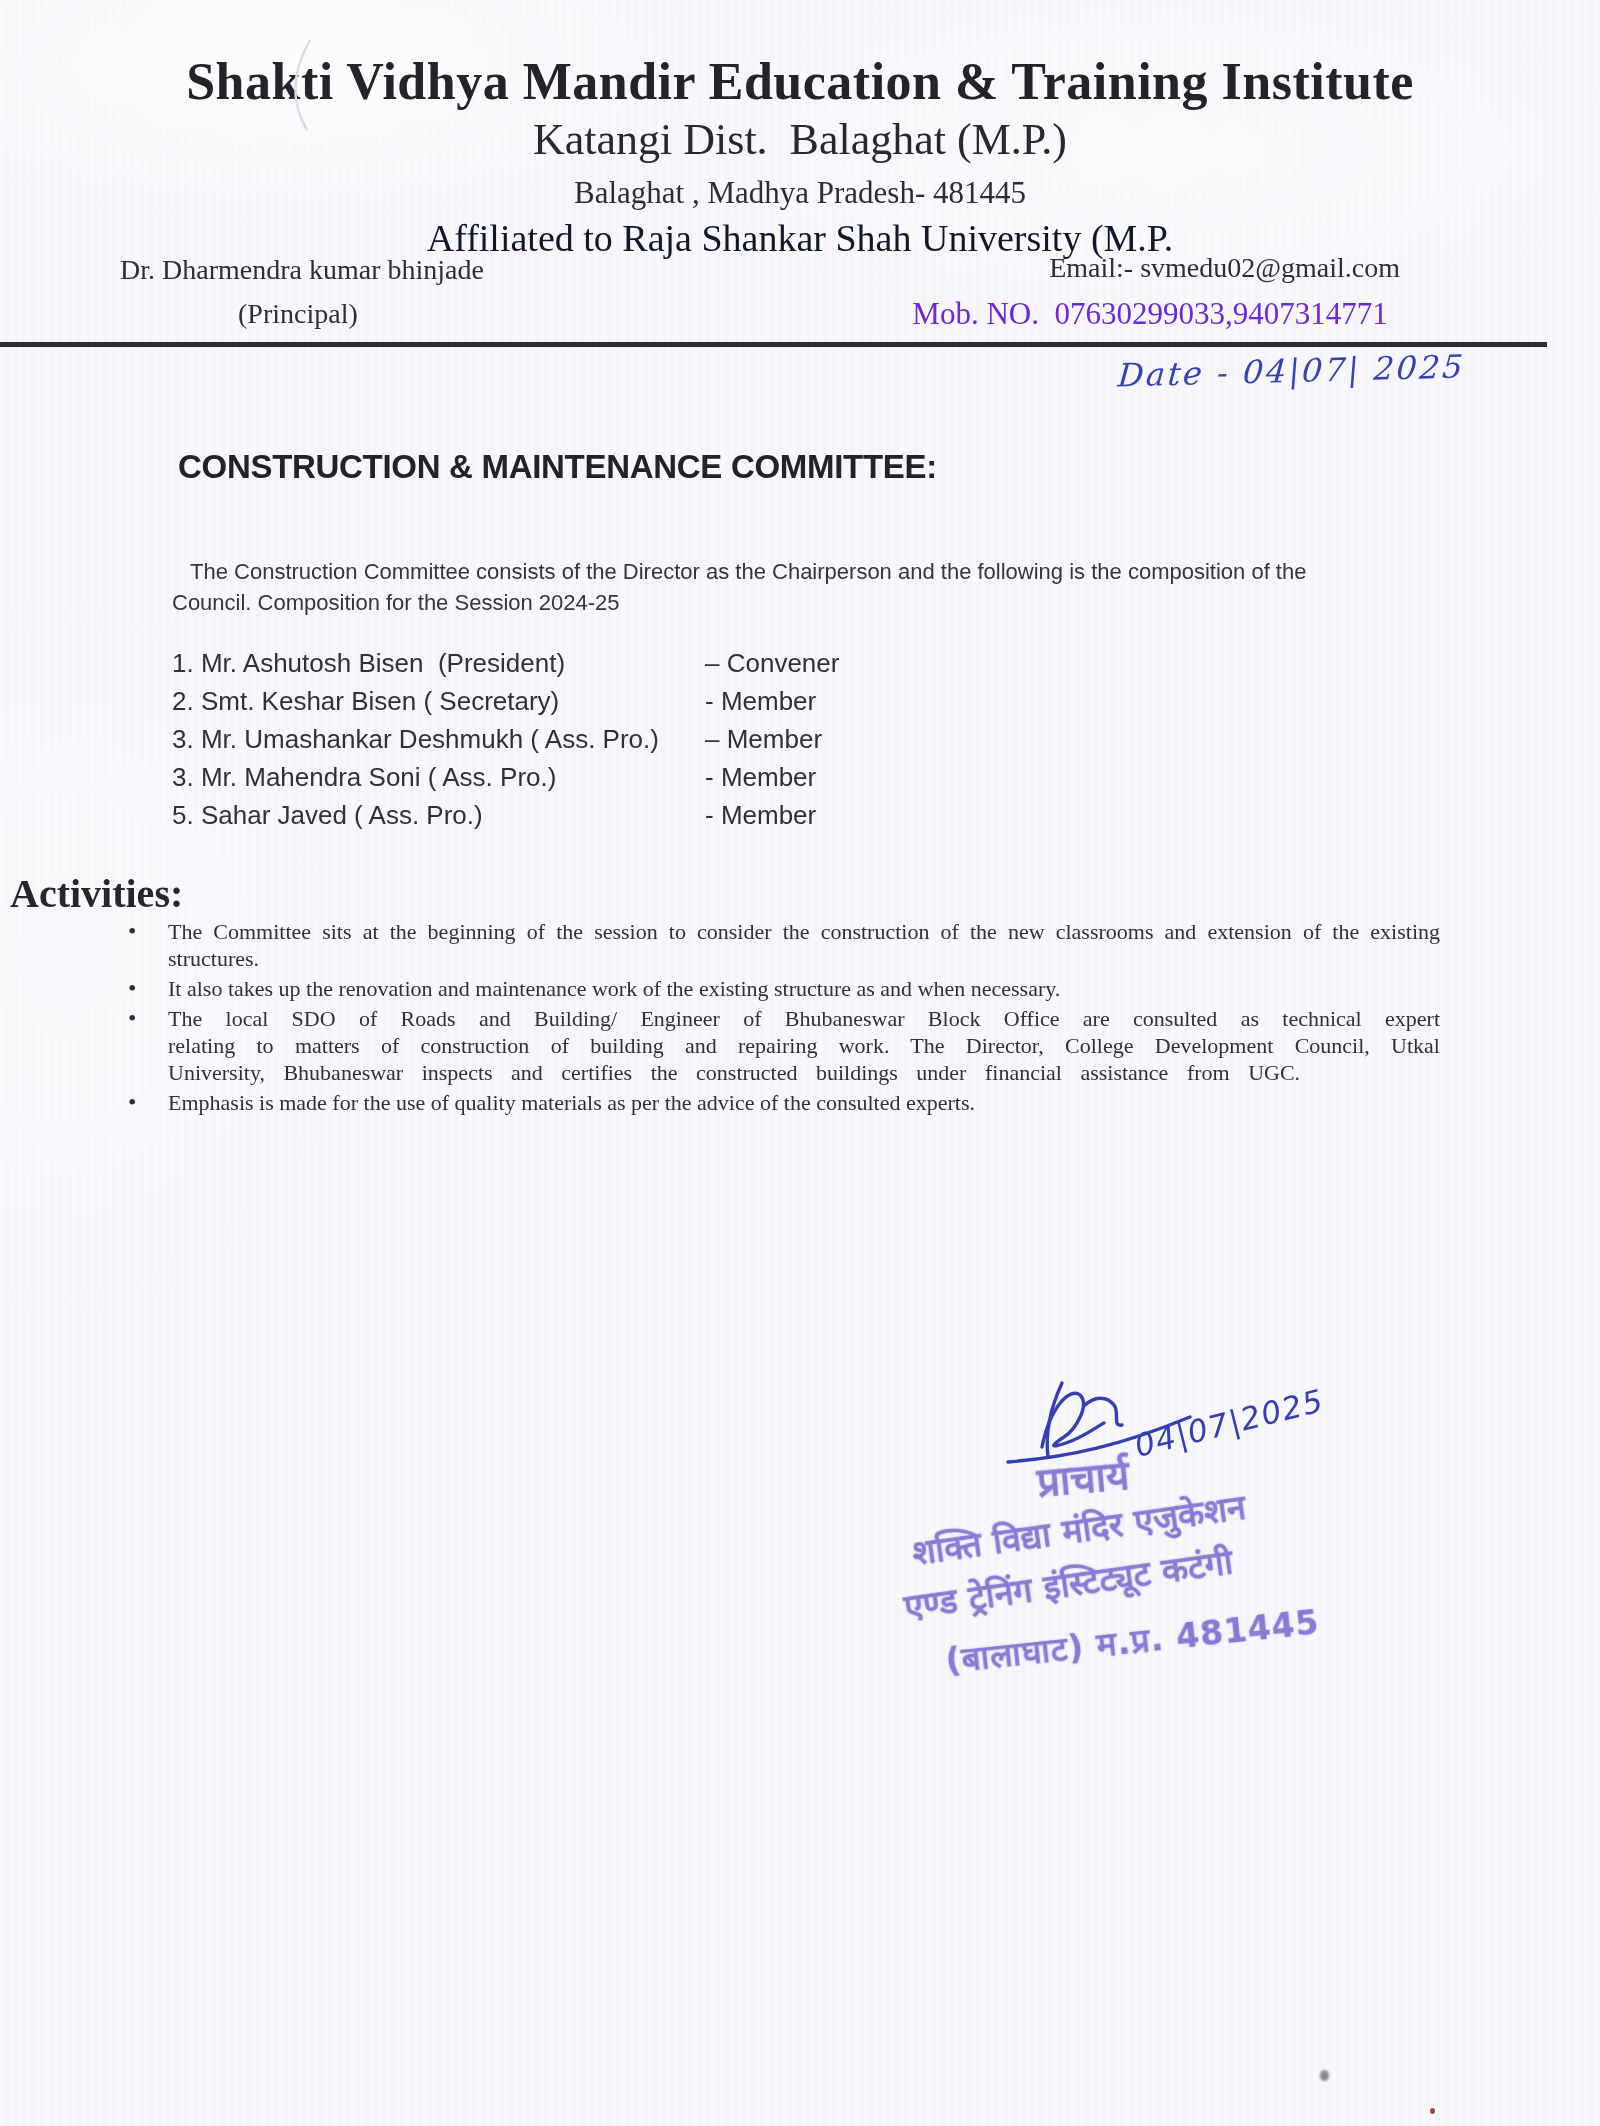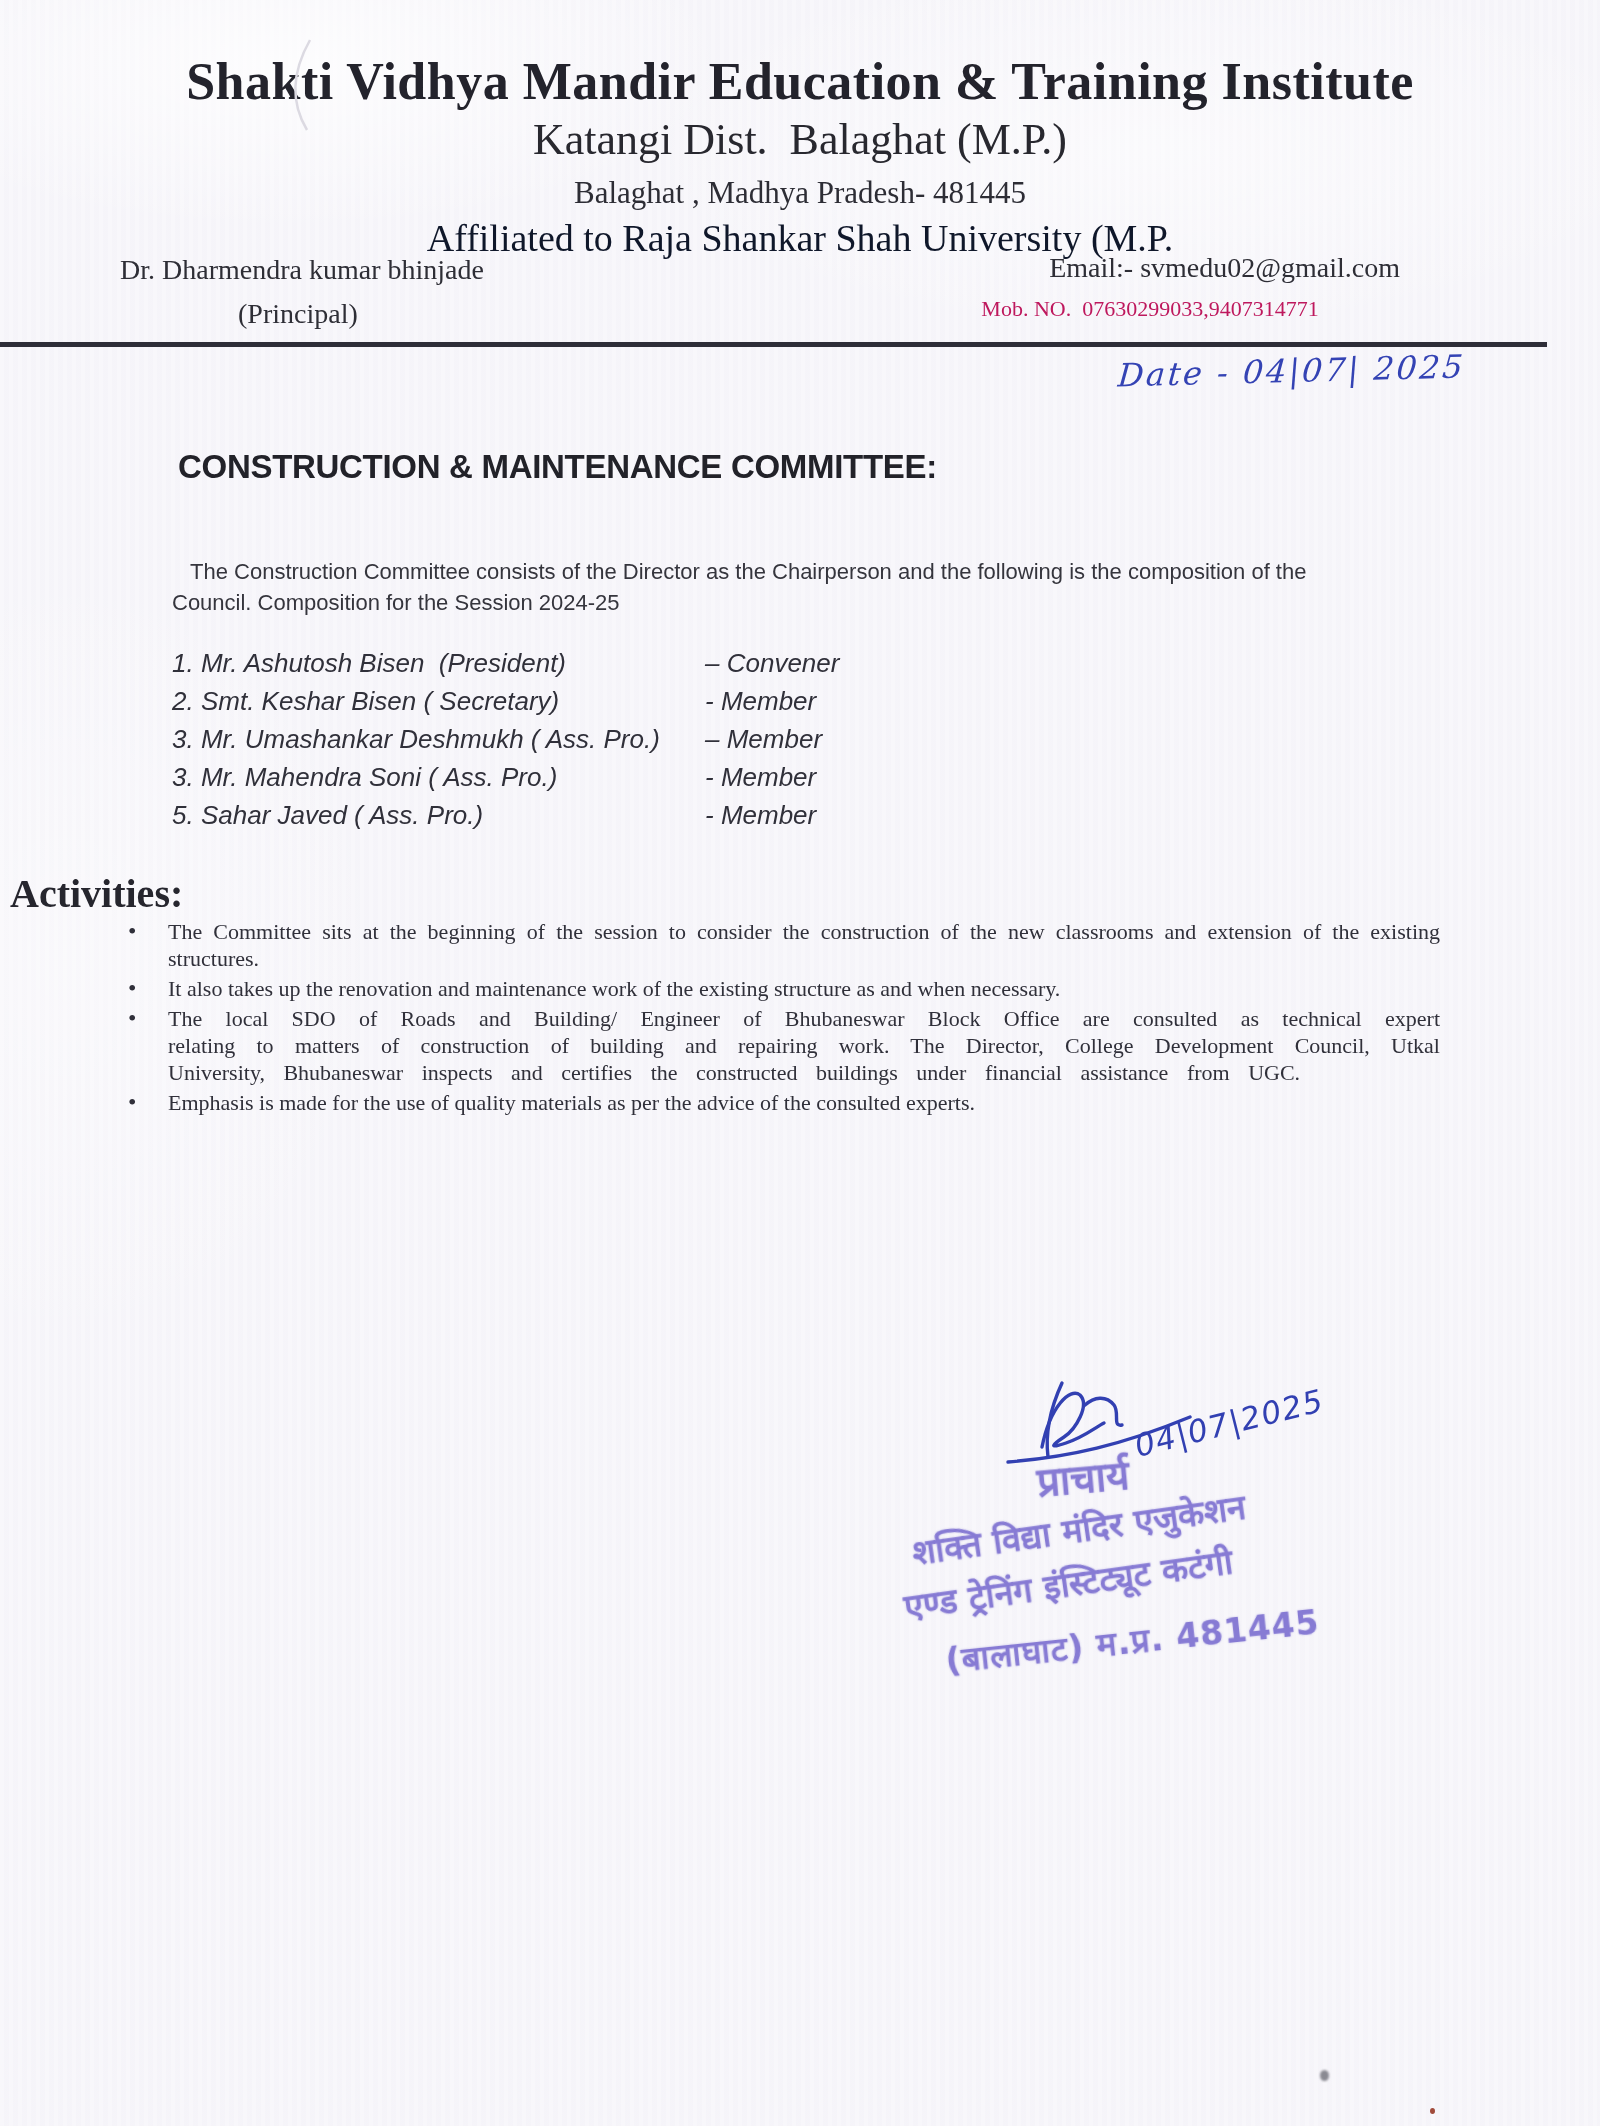--- a/index.html
+++ b/index.html
@@ -21,36 +21,36 @@
   .pre{white-space:pre-wrap;}
   
   .title{top:52px;left:10px;width:1580px;text-align:center;
     font-size:52px;font-weight:bold;letter-spacing:.5px;color:#23232c;}
   .loc{top:114px;left:10px;width:1580px;text-align:center;font-size:44px;color:#28282f;}
   .addr{top:175px;left:10px;width:1580px;text-align:center;font-size:31px;color:#2d2d35;}
   .affil{top:216px;left:10px;width:1580px;text-align:center;font-size:38px;color:#0f172a;}
   .pname{top:254px;left:120px;font-size:28px;color:#2e2e36;}
   .ptitle{top:298px;left:238px;font-size:28px;color:#2e2e36;}
   .email{top:252px;left:900px;width:500px;text-align:right;font-size:28px;color:#2e2e36;}
-  .mob{top:296px;left:880px;width:540px;text-align:center;font-size:22px;color:#be185d;}
+  .mob{top:296px;left:880px;width:540px;text-align:center;font-size:31px;color:#6d28d9;}
   .rule{top:342px;left:0;width:1547px;height:5px;background:#2e2e38;}
   .hand-date{
     top:352px;left:1118px;font-size:32px;color:#3443b4;
     font-style:italic;letter-spacing:2.5px;
     font-family:"DejaVu Serif",serif;
     transform:rotate(-1.5deg) skewX(-6deg);
   }
   
   .sec-h{top:448px;left:178px;font-family:Liberation Sans, sans-serif;
     font-size:33px;font-weight:bold;letter-spacing:-.3px;color:#222229;}
   .intro{top:556px;left:172px;width:1205px;text-indent:18px;
     font-family:"Liberation Sans",sans-serif;font-size:22px;line-height:31px;color:#35353d;}
   .members{top:648px;left:172px;font-family:"Liberation Sans",sans-serif;
     font-size:26px;color:#30303a;}
-  .mrow{display:flex;height:38px;align-items:flex-start;font-style:italic;}
+  .mrow{display:flex;height:38px;align-items:flex-start;}
   .mlabel{width:533px;}
   
   .act-h{top:870px;left:10px;width:1560px;text-align:left;
     font-size:40px;font-weight:bold;color:#26262e;}
   .bullets{top:918px;left:120px;width:1320px;list-style:none;margin:0;padding:0;
     font-size:22px;line-height:27px;color:#30303a;text-align:justify;}
   .bullets li{position:relative;padding-left:48px;margin-bottom:3px;}
   .bullets li::before{content:"\2022";position:absolute;left:8px;top:0;font-size:24px;}
   .b1{word-spacing:5px;}
   .b3{word-spacing:13px;}

